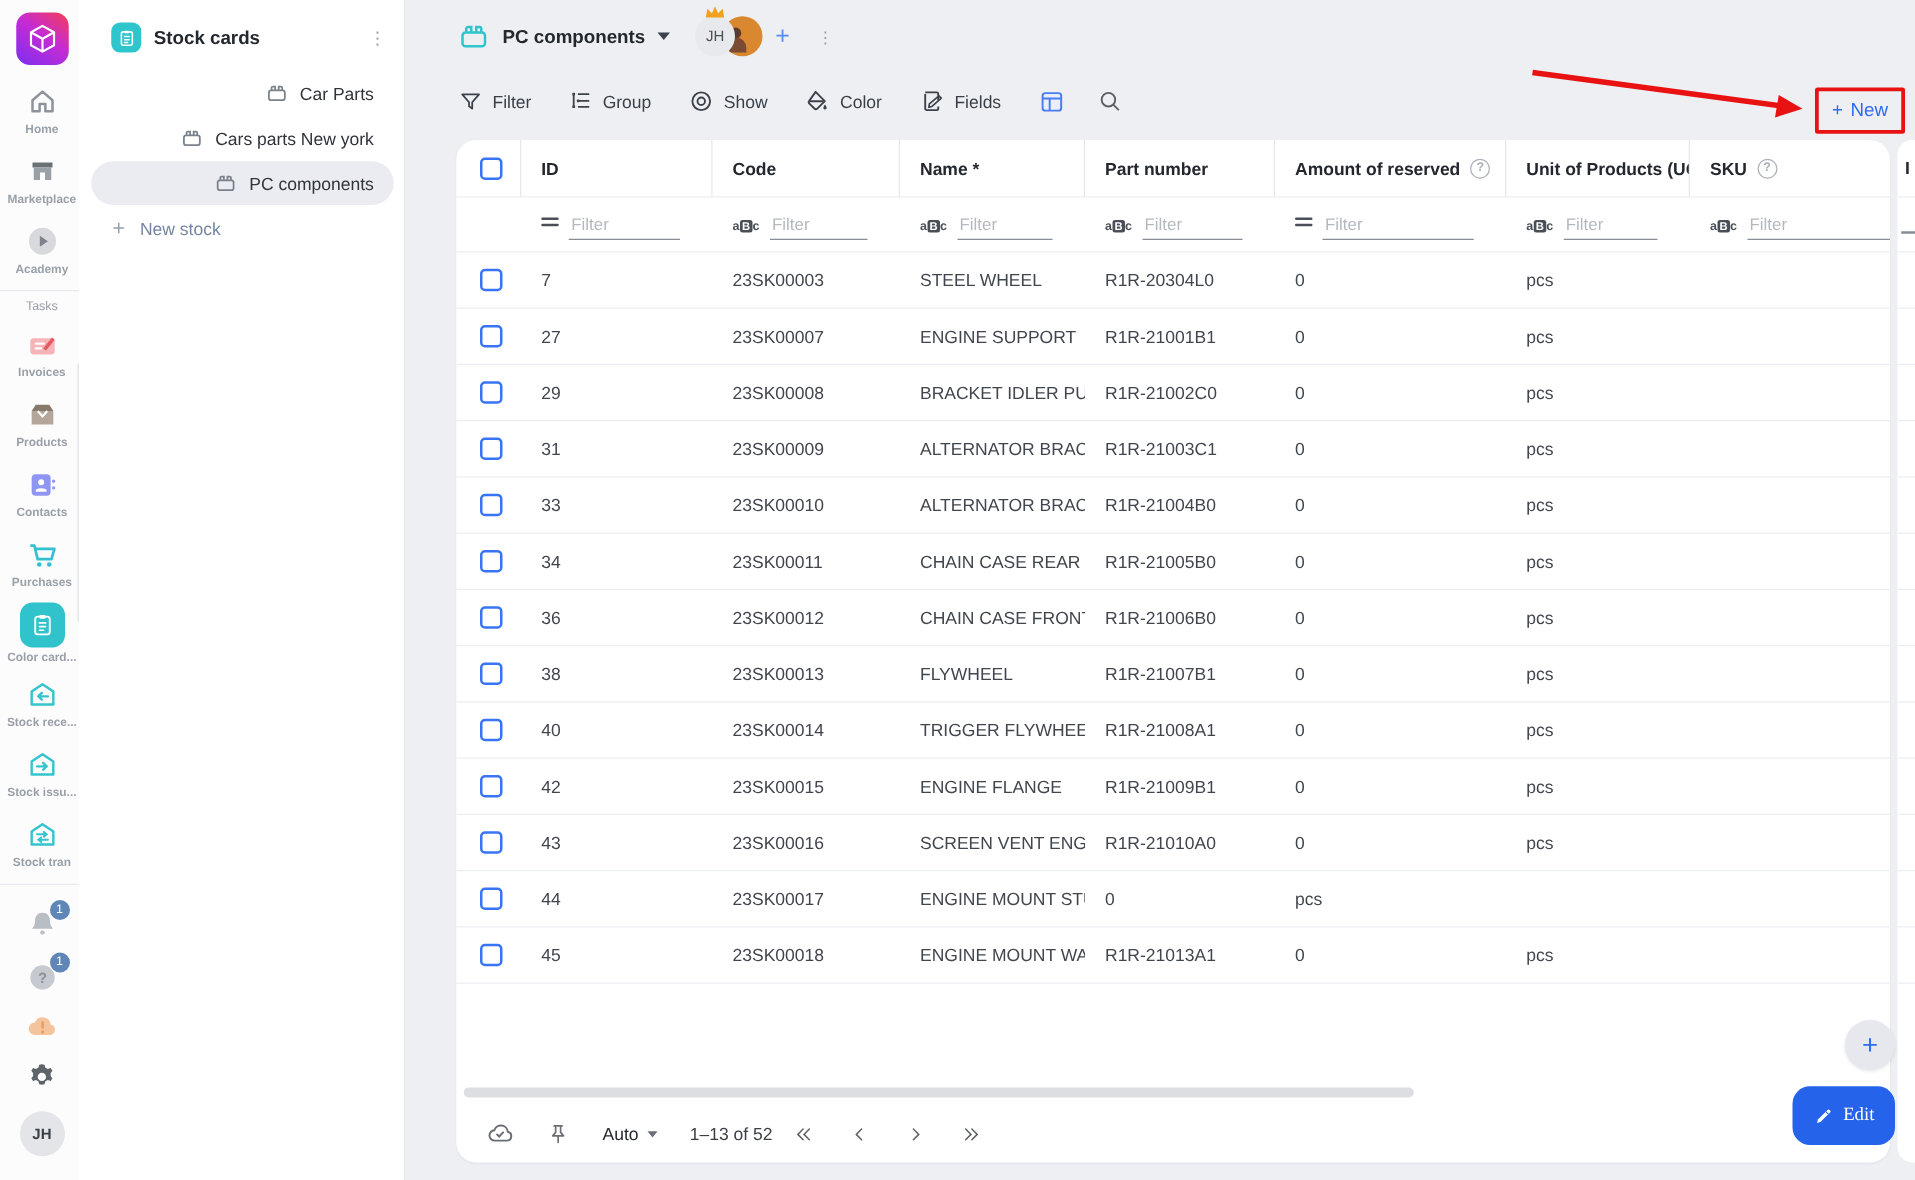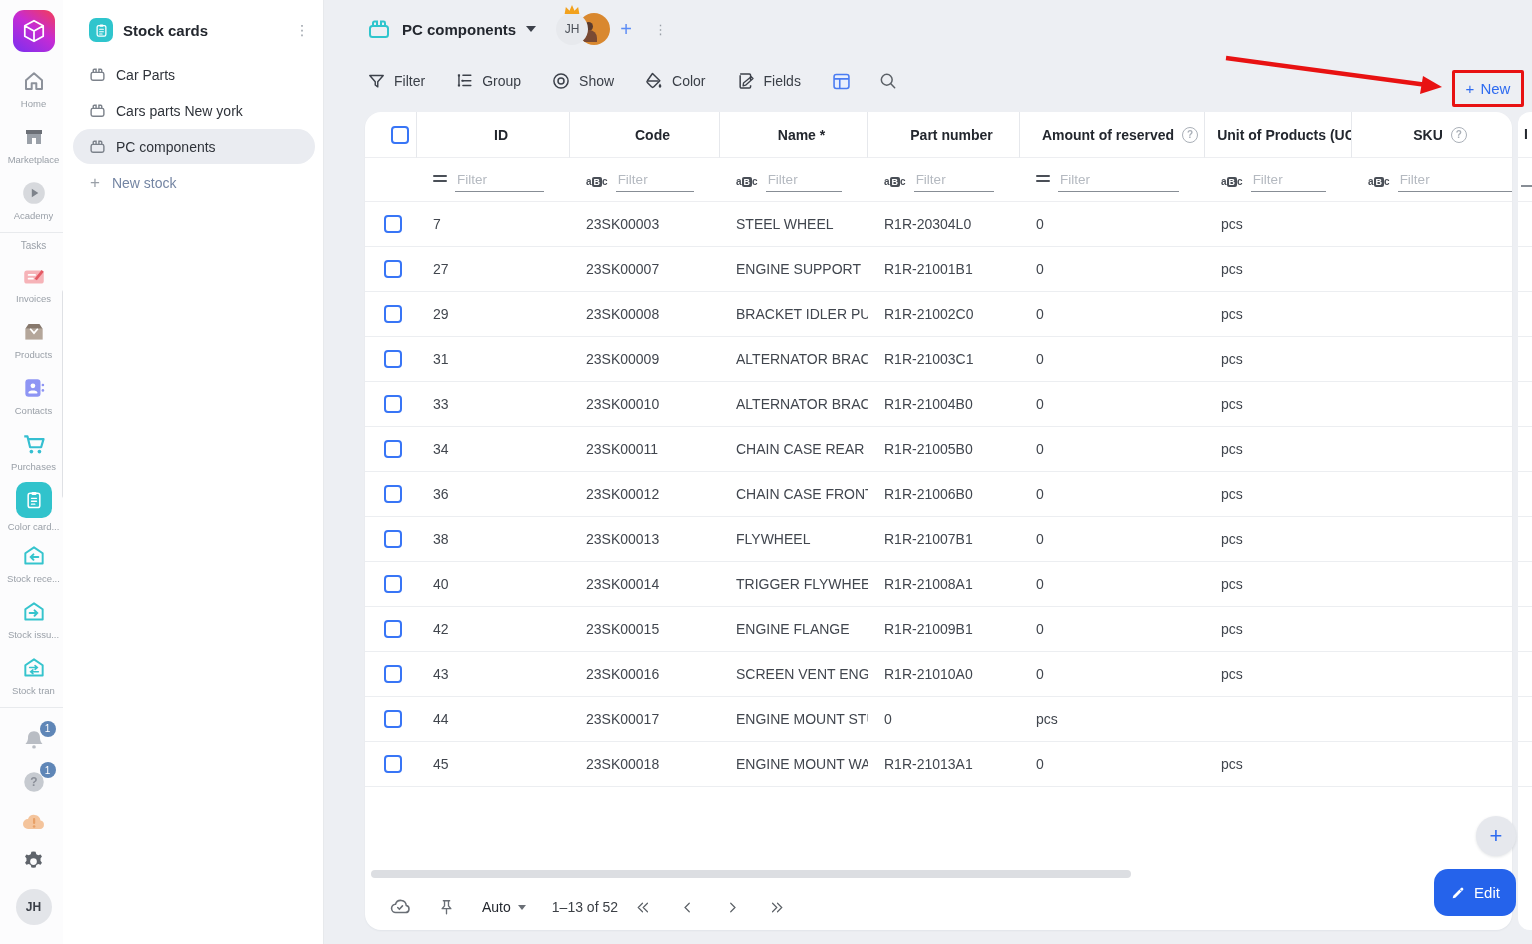--- a/index.html
+++ b/index.html
@@ -6,42 +6,42 @@
   html,body { width:1532px; height:944px; }
   body { font-family:"Liberation Sans", sans-serif; background:#edeff3; overflow:hidden; color:#23272e; }
   .app { position:relative; width:1532px; height:944px; }
 
   
   .rail { position:absolute; left:0; top:0; width:68px; height:944px; background:#fcfcfd;
           border-right:1px solid #ebedf0; display:flex; flex-direction:column; align-items:center; }
   .logo { width:42px; height:42px; margin:10px 0 8px; border-radius:11px;
           background:linear-gradient(215deg,#f43d55 0%,#c62bd4 45%,#7a2ff0 100%);
           display:flex; align-items:center; justify-content:center; }
-  .rail-item { width:48px; height:56px; display:flex; flex-direction:column; align-items:center; justify-content:center; cursor:pointer; }
+  .rail-item { width:48px; height:56px; display:flex; flex-direction:column; align-items:center; justify-content:center; cursor:pointer;font-weight:bold; }
   .ric { height:28px; display:flex; align-items:center; justify-content:center; }
   .rlabel { font-size:9.5px; color:#9aa0a8; margin-top:3px; max-width:64px; white-space:nowrap; overflow:hidden; }
   .rail-divider { width:68px; height:1px; background:#e8eaed; margin:4px 0; }
   .rail-section { font-size:10px; color:#9aa0a8; height:18px; line-height:18px; }
   .rail-bottom { flex:1; display:flex; flex-direction:column; align-items:center; justify-content:space-evenly; padding:4px 0 8px; }
   .badge-wrap { position:relative; }
   .nbadge { position:absolute; top:-7px; right:-9px; background:#5f86b7; color:#fff; font-size:10px;
             min-width:16px; height:16px; border-radius:8px; display:flex; align-items:center; justify-content:center; padding:0 3px; }
   .avatar { width:36px; height:36px; border-radius:50%; background:#e3e5e9; color:#3a3f47;
             font-size:12px; font-weight:bold; display:flex; align-items:center; justify-content:center; }
   .stock-active { width:36px; height:36px; border-radius:10px; background:#31c3cc; display:flex; align-items:center; justify-content:center; }
   .rail-scroll { position:absolute; right:1px; top:290px; width:4px; height:208px; background:#dfe1e5; border-radius:2px; }
 
   
   .sidebar { position:absolute; left:63px; top:0; width:261px; height:944px; background:#ffffff; border-right:1px solid #e7e9ec; }
   .sb-head { display:flex; align-items:center; padding:18px 14px 14px 26px; }
   .sb-head-icon { width:24px; height:24px; border-radius:7px; background:#2fc5cd; display:flex; align-items:center; justify-content:center; margin-right:10px; }
   .sb-title { font-size:15px; font-weight:bold; color:#23272e; flex:1; }
   .sb-dots { color:#9aa0a8; font-size:14px; letter-spacing:0; line-height:6px; cursor:pointer; }
   .sb-item { display:flex; align-items:center; gap:10px; height:35px; margin:1px 8px 1px 10px; padding:0 16px; border-radius:18px;
-             font-size:14px; color:#2f333a; cursor:pointer; white-space:nowrap; }
+             font-size:14px; color:#2f333a; cursor:pointer; white-space:nowrap;justify-content:flex-end; }
   .sb-item.active { background:#eaecf1; }
   .sb-new { display:flex; align-items:center; gap:12px; height:35px; margin:1px 8px 1px 10px; padding:0 17px;
             font-size:14px; color:#7485a3; cursor:pointer; }
   .sb-new .plus { color:#9aa0a8; font-size:17px; }
 
   
   .main { position:absolute; left:330px; top:0; right:0; bottom:0; }
   .doc-row { display:flex; align-items:center; height:58px; padding-left:37px; }
   .doc-title { font-size:15px; font-weight:bold; color:#23272e; margin:0 10px 0 11px; }
   .caret { width:0; height:0; border-left:5px solid transparent; border-right:5px solid transparent; border-top:6px solid #3c414a; margin-right:20px; cursor:pointer; }
@@ -64,21 +64,21 @@
   .new-btn { color:#2e6bf0; font-size:15px; display:flex; align-items:center; gap:6px; cursor:pointer; background:none; border:none; font-family:inherit; }
 
   .arrow-svg { position:absolute; left:0; top:0; width:1202px; height:944px; pointer-events:none; z-index:30; }
 
   
   .card { position:absolute; left:35px; top:112px; width:1147px; height:818px; background:#fff; border-radius:16px;
           box-shadow:0 1px 2px rgba(20,30,50,.05); display:flex; flex-direction:column; overflow:hidden; }
   .grid { display:grid; grid-template-columns:52px 153px 150px 148px 152px 185px 147px 1fr; }
   .thead { height:46px; }
   .thead .cell { display:flex; align-items:center; padding-left:16px; font-size:14px; font-weight:bold; color:#23272e;
-                 border-right:1px solid #e6e8ec; border-bottom:1px solid #edeef1; white-space:nowrap; overflow:hidden;justify-content:center; }
+                 border-right:1px solid #e6e8ec; border-bottom:1px solid #edeef1; white-space:nowrap; overflow:hidden; }
   .thead .cell:last-child { border-right:none; }
   .help { width:16px; height:16px; min-width:16px; border:1.4px solid #aab0b8; border-radius:50%; color:#aab0b8; font-size:10px;
           display:inline-flex; align-items:center; justify-content:center; margin-left:8px; }
   .tfilter { height:44px; border-bottom:1px solid #edeef1; }
   .fcell { display:flex; align-items:center; padding:0 26px 0 16px; }
   .fcell .fico { margin-right:8px; color:#4a4f57; flex:none; }
   .abc { font-size:10px; font-weight:bold; color:#4a4f57; letter-spacing:0; }
   .abc b { background:#4a4f57; color:#fff; border-radius:2px; padding:0 2px; font-size:9px; }
   .eq { display:inline-block; width:14px; }
   .eq i { display:block; height:2px; background:#4a4f57; border-radius:1px; margin:3px 0; }
@@ -102,21 +102,21 @@
   .sliver { position:absolute; right:0; top:112px; width:14px; height:818px; background:#fff; border-radius:12px 0 0 12px; overflow:hidden; }
   .sliver .sh { height:46px; border-bottom:1px solid #edeef1; font-size:14px; font-weight:bold; color:#23272e; padding:14px 0 0 6px; }
   .sliver .sf { height:44px; border-bottom:1px solid #edeef1; position:relative; }
   .sliver .sf i { position:absolute; left:3px; top:27px; width:11px; height:1.6px; background:#878d95; display:block; }
   .sliver .sr { height:45px; border-bottom:1px solid #eceef1; }
 
   .fab { position:absolute; right:16px; bottom:88px; width:40px; height:40px; border-radius:50%; background:#e6e8ed;
          color:#2e6bf0; font-size:22px; display:flex; align-items:center; justify-content:center; cursor:pointer;
          box-shadow:0 1px 3px rgba(20,30,50,.12); }
   .edit-btn { position:absolute; right:16px; bottom:28px; width:82px; height:47px; border-radius:14px; background:#2563eb; border:none;
-              color:#fff; font-size:15px; display:flex; align-items:center; justify-content:center; gap:8px; cursor:pointer; font-family:Liberation Sans, sans-serif; }
+              color:#fff; font-size:15px; display:flex; align-items:center; justify-content:center; gap:8px; cursor:pointer; font-family:Liberation Serif, serif; }
 </style>
 </head>
 <body>
 
 <div class="app">
 
   <div class="rail">
     <div class="logo">
       <svg width="26" height="26" viewBox="0 0 24 24">
         <path d="M12 2.5 L20.5 7.25 V16.75 L12 21.5 L3.5 16.75 V7.25 Z M12 12 V21 M12 12 L3.8 7.4 M12 12 L20.2 7.4" fill="none" stroke="#ffffff" stroke-width="1.6" stroke-linejoin="round"></path>

